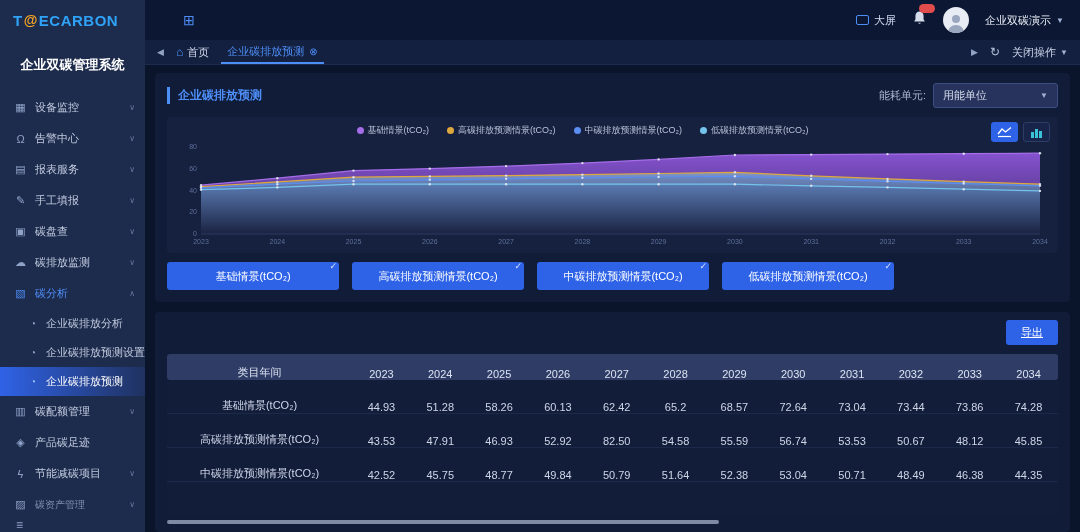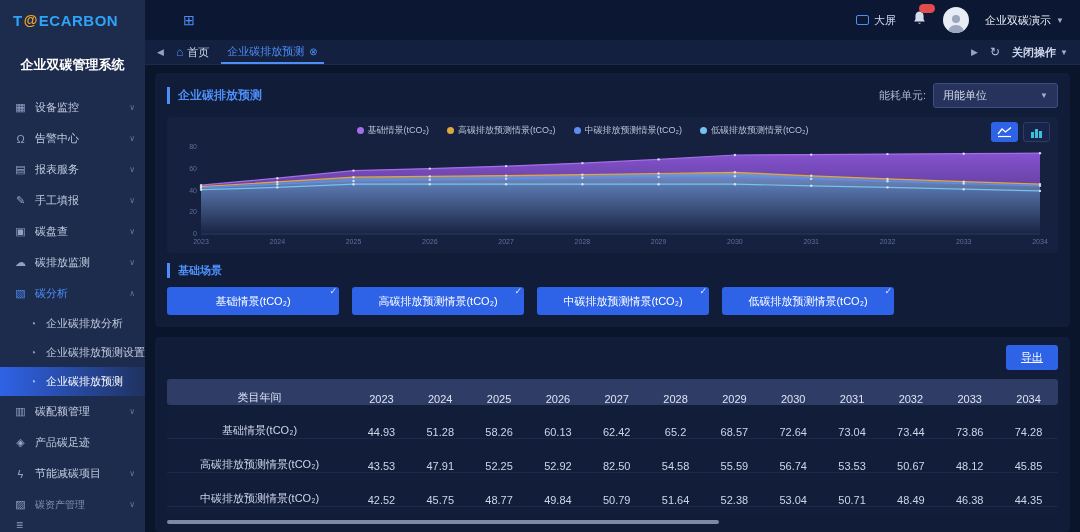--- a/index.html
+++ b/index.html
@@ -43,21 +43,21 @@
   .tabbar { height:25px; background:#13203f; display:flex; align-items:center; gap:12px;
     padding:0 12px; font-size:11px; color:#aab6d2; border-bottom:1px solid #1b2a4d; }
   .arr { font-size:9px; color:#93a3c4; cursor:pointer; }
   .tab-home { display:flex; align-items:center; gap:4px; color:#d5ddef; cursor:pointer; }
   .home-ic { color:#4e8ef7; font-size:12px; }
   .tab-active { align-self:stretch; display:flex; align-items:center; gap:5px; color:#4e8ef7;
     padding:0 6px; border-bottom:2px solid #4e8ef7; cursor:pointer; }
   .tab-close { font-size:10px; }
   .tabbar-right { margin-left:auto; display:flex; align-items:center; gap:12px; }
   .refresh-ic { font-size:12px; color:#b6c2dc; cursor:pointer; }
-  .close-ops { display:flex; align-items:center; gap:4px; color:#cfd9ee; cursor:pointer;font-weight:bold; }
+  .close-ops { display:flex; align-items:center; gap:4px; color:#cfd9ee; cursor:pointer; }
 
   
   .content { flex:1; padding:8px 10px 0; display:flex; flex-direction:column; gap:10px; overflow:hidden; }
   .block { background:#101c38; border-radius:4px; }
   .block1 { padding:10px 12px 12px; }
   .sec-head { display:flex; align-items:center; }
   .sec-title { color:#4e8ef7; font-size:12px; font-weight:bold; border-left:3px solid #4e8ef7; padding-left:8px; }
   .unit { margin-left:auto; display:flex; align-items:center; gap:7px; font-size:11px; color:#aab6d2;text-align:right; }
   .select { width:125px; height:25px; background:#27335c; border:1px solid #3c4d82; border-radius:3px;
     display:flex; align-items:center; padding:0 9px; color:#d5dcec; font-size:11px; cursor:pointer; }
@@ -361,23 +361,20 @@
               <text class="ax" x="788.7" y="105" text-anchor="middle">2033</text>
               <text class="ax" x="865.0" y="105" text-anchor="middle">2034</text>
               <text class="ax" x="22" y="97.0" text-anchor="end">0</text>
               <text class="ax" x="22" y="75.3" text-anchor="end">20</text>
               <text class="ax" x="22" y="53.5" text-anchor="end">40</text>
               <text class="ax" x="22" y="31.8" text-anchor="end">60</text>
               <text class="ax" x="22" y="10.0" text-anchor="end">80</text>
             </svg>
         </div>
 
-        <div class="sec-head scen-title">
-          <span class="sec-title">基础场景</span>
-        </div>
         <div class="scen-btns" id="scenBtns">
             <span class="scen-btn">
               <span>基础情景(tCO₂)</span>
               <span class="scen-check">✓</span>
             </span>
             <span class="scen-btn">
               <span>高碳排放预测情景(tCO₂)</span>
               <span class="scen-check">✓</span>
             </span>
             <span class="scen-btn">
@@ -423,21 +420,21 @@
               <span class="cy">72.64</span>
               <span class="cy">73.04</span>
               <span class="cy">73.44</span>
               <span class="cy">73.86</span>
               <span class="cy">74.28</span>
             </div>
             <div class="trow">
               <span class="c0">高碳排放预测情景(tCO₂)</span>
               <span class="cy">43.53</span>
               <span class="cy">47.91</span>
-              <span class="cy">52.25</span>
+              <span class="cy">46.93</span>
               <span class="cy">52.92</span>
               <span class="cy">82.50</span>
               <span class="cy">54.58</span>
               <span class="cy">55.59</span>
               <span class="cy">56.74</span>
               <span class="cy">53.53</span>
               <span class="cy">50.67</span>
               <span class="cy">48.12</span>
               <span class="cy">45.85</span>
             </div>

